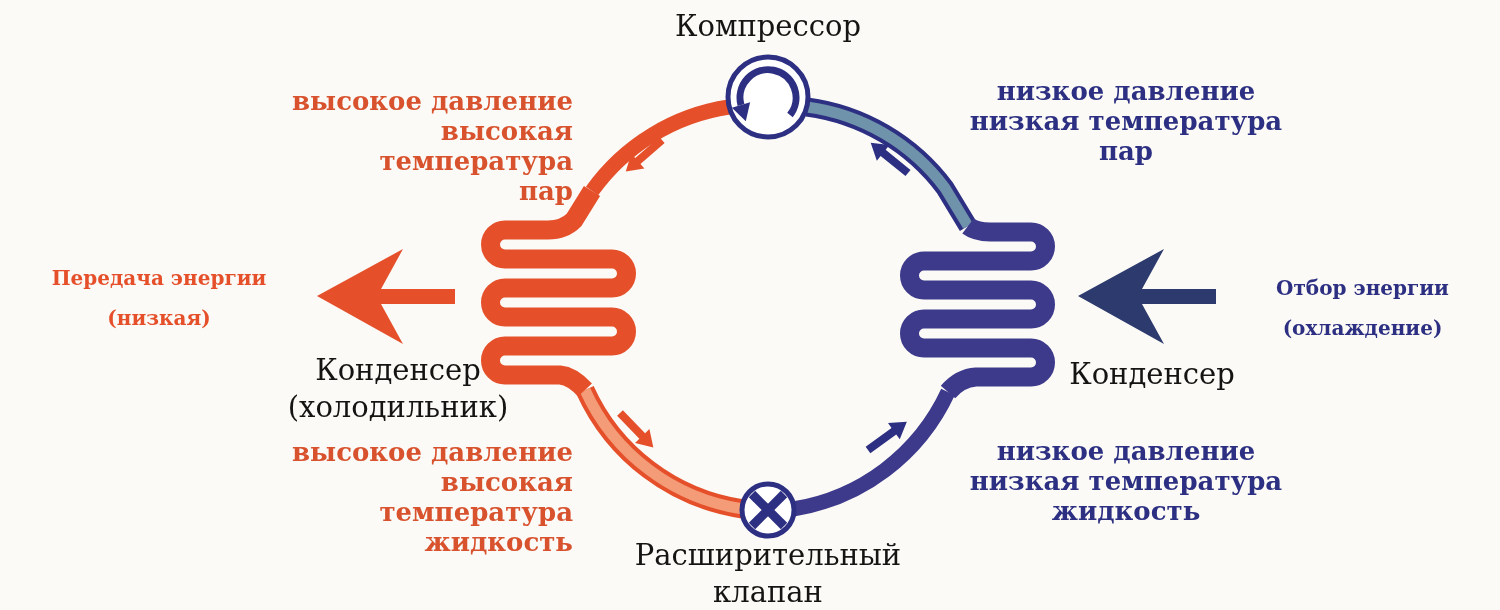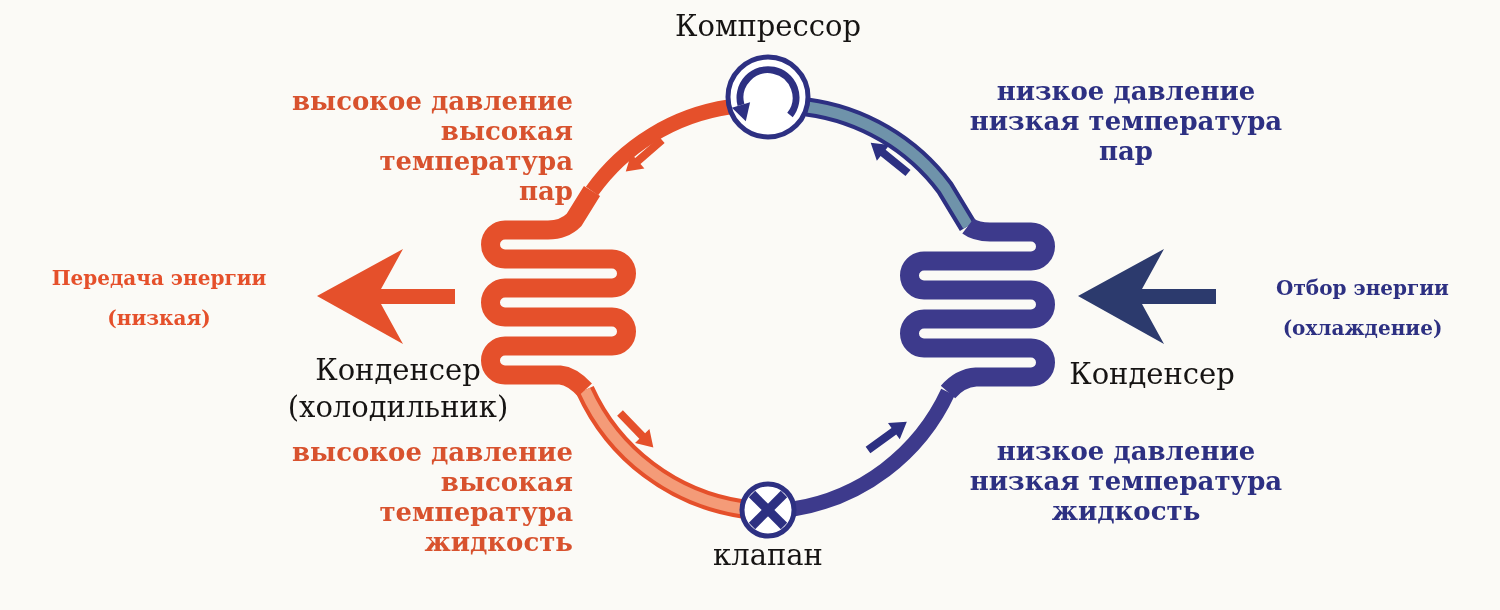--- a/index.html
+++ b/index.html
@@ -90,20 +90,21 @@
   <div class="txt node-label c-ink" style="left:248px;top:352px;width:300px;">
     <div>Конденсер</div>
     <div>(холодильник)</div>
   </div>
 
   <div class="txt node-label c-ink" style="left:1032px;top:356px;width:240px;">
     <div>Конденсер</div>
   </div>
 
   <div class="txt node-label c-ink" style="left:618px;top:537px;width:300px;">
+    <div>Расширительный</div>
     <div>клапан</div>
   </div>
 
   <div class="txt energy-label c-hot" style="left:0px;top:258px;width:318px;">
     <div>Передача энергии</div>
     <div>(низкая)</div>
   </div>
 
   <div class="txt energy-label c-navy" style="left:1225px;top:268px;width:275px;">
     <div>Отбор энергии</div>

